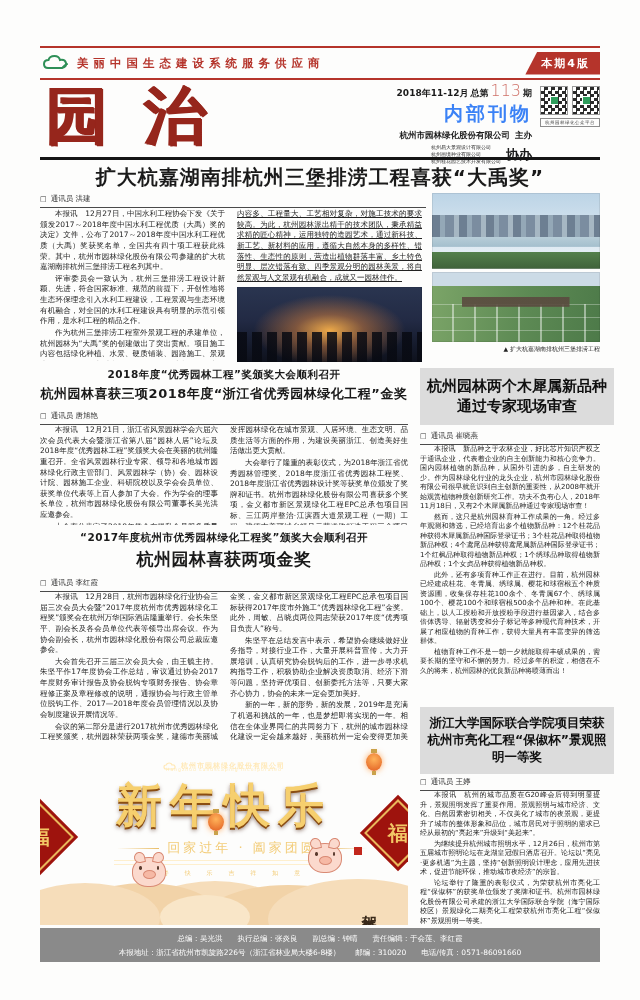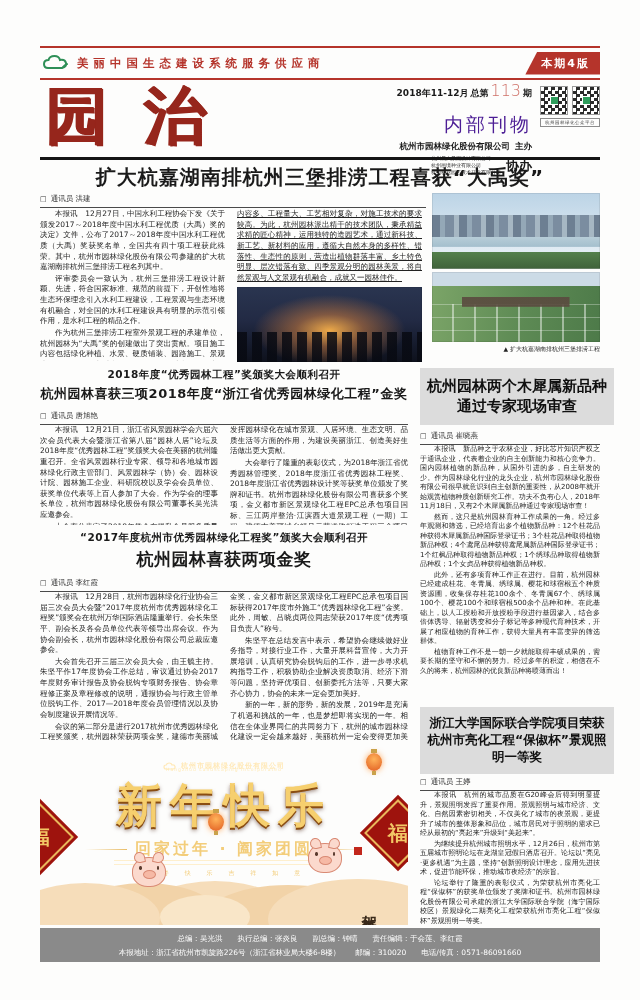--- a/index.html
+++ b/index.html
@@ -16,21 +16,21 @@
                padding:4px 10px 4px 16px;clip-path:polygon(12px 0,100% 0,100% 100%,0 100%);}
 
   
   .masthead{left:40px;top:82px;width:560px;height:74px;}
   .paper-title{position:absolute;left:6px;top:-8px;font-family:"DejaVu Serif","Liberation Serif",serif;
                font-size:62px;font-weight:bold;letter-spacing:36px;color:#96261c;
                text-shadow:1px 1px 0 #96261c, -1px 0 0 #96261c;white-space:nowrap;}
   .mh-right{position:absolute;right:68px;top:2px;width:240px;text-align:right;}
   .mh-date-row{display:flex;justify-content:flex-end;align-items:baseline;gap:2px;font-size:9px;font-weight:bold;white-space:nowrap;}
   .issue-no{font-size:16px;font-weight:300;color:#cf7168;line-height:.85;}
-  .mh-type{font-size:19px;font-weight:400;color:#4c1d95;letter-spacing:3px;margin-top:12px;}
+  .mh-type{font-size:19px;font-weight:700;color:#3b82f6;letter-spacing:3px;margin-top:1px;}
   .mh-org-row{display:flex;justify-content:flex-end;align-items:center;gap:5px;margin-top:3px;font-size:8.5px;font-weight:bold;white-space:nowrap;}
   .mh-coorg-row{display:flex;justify-content:flex-end;align-items:center;gap:5px;margin-top:2px;}
   .coorgs{text-align:left;font-size:5px;line-height:1.4;color:#333;}
   .coorg-role{font-size:13px;font-weight:bold;}
   .qr-block{position:absolute;right:0;top:4px;width:60px;}
   .qr-row{display:flex;gap:4px;}
   .qr{width:27px;height:27px;border:1px solid #9a9a9a;position:relative;
       background:conic-gradient(#2b2b2b 25%,#fff 0 50%,#2b2b2b 0 75%,#fff 0) 0 0/7px 7px;}
   .qr-center{position:absolute;inset:9px;background:#fff;display:flex;align-items:center;justify-content:center;}
   .qr-dot{width:7px;height:7px;background:#2f9e5d;}
@@ -105,21 +105,21 @@
       radial-gradient(circle at 86% 26%,rgba(255,200,120,.4) 0 14px,transparent 16px),
       radial-gradient(circle at 8% 30%,rgba(255,190,110,.35) 0 12px,transparent 14px),
       linear-gradient(160deg,#d532256 0%,#d03023 0%,#b61d17 70%,#a3160f 100%);}
   .banner-company-row{position:absolute;top:9px;left:0;width:100%;display:flex;align-items:center;justify-content:center;gap:4px;}
   .banner-company{font-size:7px;color:#ffe9b8;font-weight:bold;letter-spacing:1px;}
   .banner-company-en{position:absolute;top:20px;left:0;width:100%;text-align:center;font-size:4.5px;color:rgba(255,230,170,.85);letter-spacing:1px;}
   .banner-greeting{position:absolute;top:28px;left:0;width:100%;text-align:center;font-size:46px;font-weight:bold;
       font-family:Liberation Mono, monospace;letter-spacing:8px;color:#f6cf6e;
       text-shadow:0 2px 0 #8a4d12,0 3px 4px rgba(60,20,0,.55);}
   .banner-subtitle{position:absolute;top:92px;left:0;width:100%;display:flex;align-items:center;justify-content:center;gap:8px;
-      font-size:16px;letter-spacing:3px;color:#f3cd7a;font-weight:bold;}
+      font-size:13px;letter-spacing:3px;color:#f3cd7a;font-weight:normal;padding-left:18px;}
   .banner-subtitle::before,.banner-subtitle::after{content:"";width:42px;height:1px;background:linear-gradient(90deg,transparent,#e9bd66);}
   .banner-subtitle::after{background:linear-gradient(90deg,#e9bd66,transparent);}
   .banner-fineprint{position:absolute;top:110px;left:20%;width:60%;height:8px;
       background:repeating-linear-gradient(0deg,rgba(255,225,160,.5) 0 1px,transparent 1px 4px);}
   .banner-spaced{position:absolute;top:122px;left:0;width:100%;text-align:center;font-size:6px;letter-spacing:7px;color:#f3cd7a;}
   .fu{position:absolute;width:44px;height:44px;background:#9e130d;border:2px solid #e9b85c;transform:rotate(45deg);
       display:flex;align-items:center;justify-content:center;box-shadow:0 0 0 3px #9e130d;}
   .fu span{transform:rotate(-45deg);font-size:20px;font-weight:bold;color:#f2c766;font-family:"DejaVu Serif","Liberation Serif",serif;}
   .fu-left{left:-24px;top:66px;}
   .fu-right{right:-14px;top:62px;}

